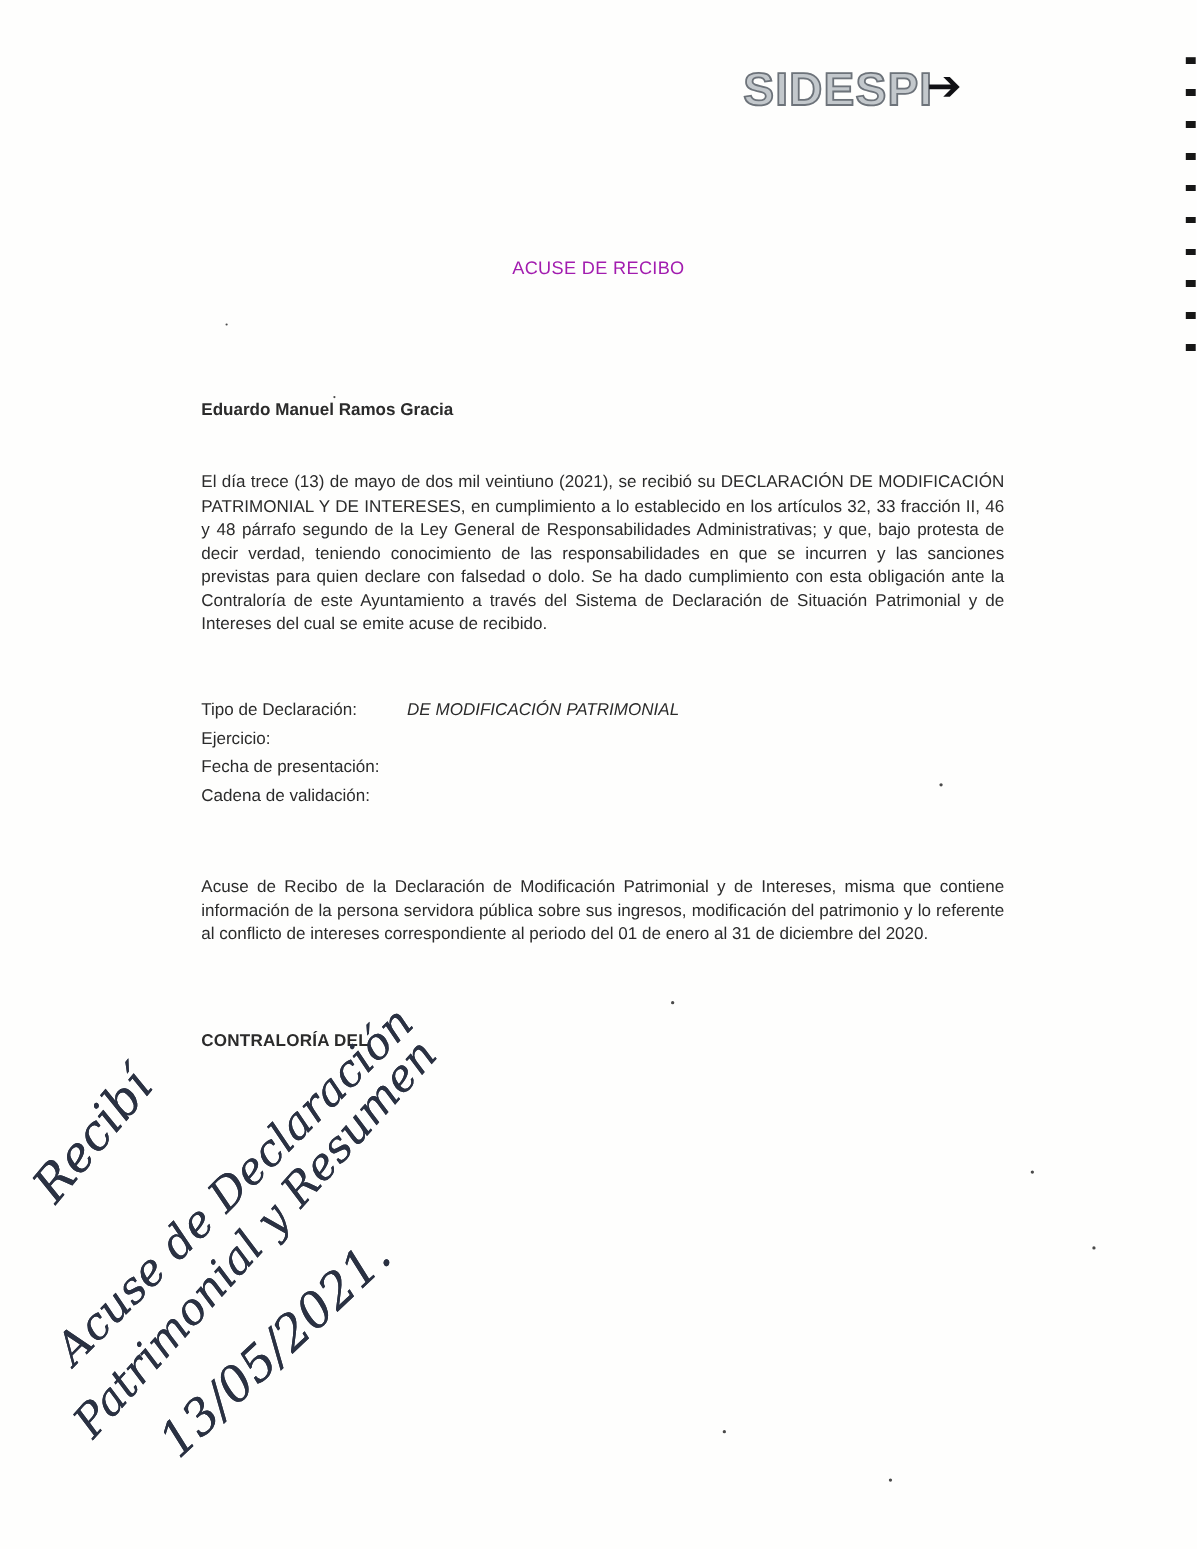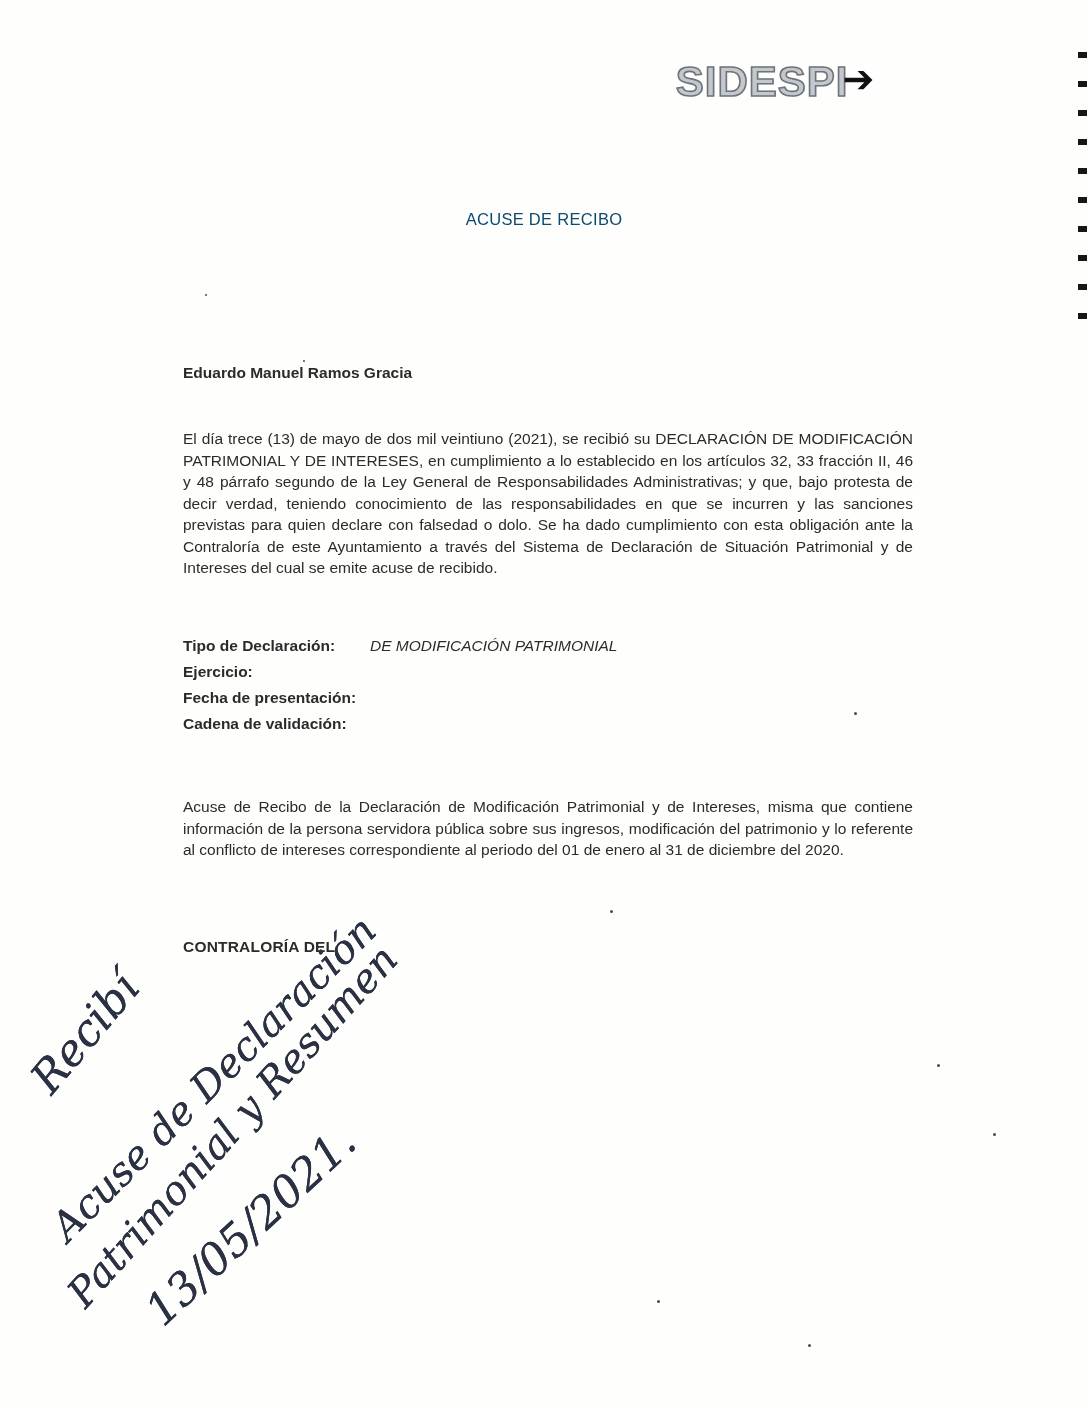--- a/index.html
+++ b/index.html
@@ -37,43 +37,43 @@
     font-style:normal;
   }
   .logo-subtitle {
     margin-top:7px;
     font-size:11px; font-weight:700; line-height:13px;
     color:#2e3237;
   }
 
   
   .doc-title {
-    position:absolute; left:0; top:208px; width:1088px;
+    position:absolute; left:0; top:233px; width:1088px;
     text-align:center;
     font-size:16.5px; line-height:23px;
     letter-spacing:0.3px;
-    color:#0c4a6e;
+    color:#a21caf;
   }
 
   
   .recipient {
     position:absolute; left:183px; top:364px;
     font-size:15.5px; font-weight:700;
   }
   .body-par {
     position:absolute; left:183px; top:428px; width:730px;
     font-size:15.5px; line-height:21.5px;
     text-align:justify;
   }
   .fields {
     position:absolute; left:183px; top:633px; width:730px;
     font-size:15.5px;
   }
   .field-row { display:flex; line-height:26px; }
-  .field-label { font-weight:700; width:187px; flex:0 0 187px; }
+  .field-label { font-weight:400; width:187px; flex:0 0 187px; }
   .field-value { flex:1;font-style:italic; }
   .closing-par {
     position:absolute; left:183px; top:796px; width:730px;
     font-size:15.5px; line-height:21.5px;
     text-align:justify;
   }
   .signature-heading {
     position:absolute; left:183px; top:938px;
     font-size:15.5px; font-weight:700;
     letter-spacing:0.2px;

